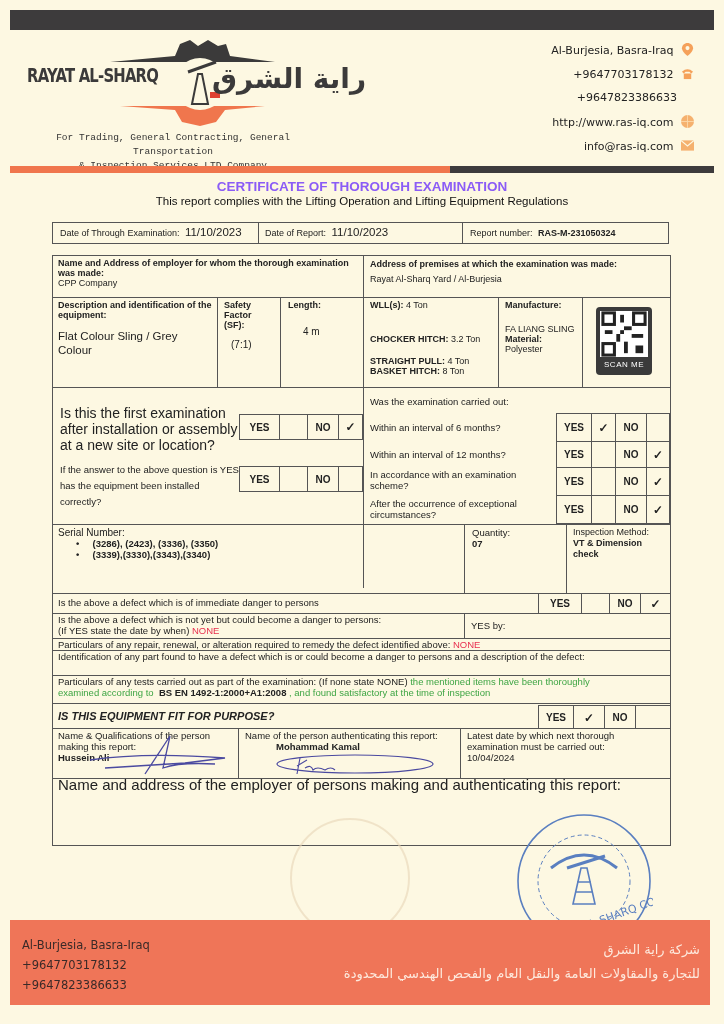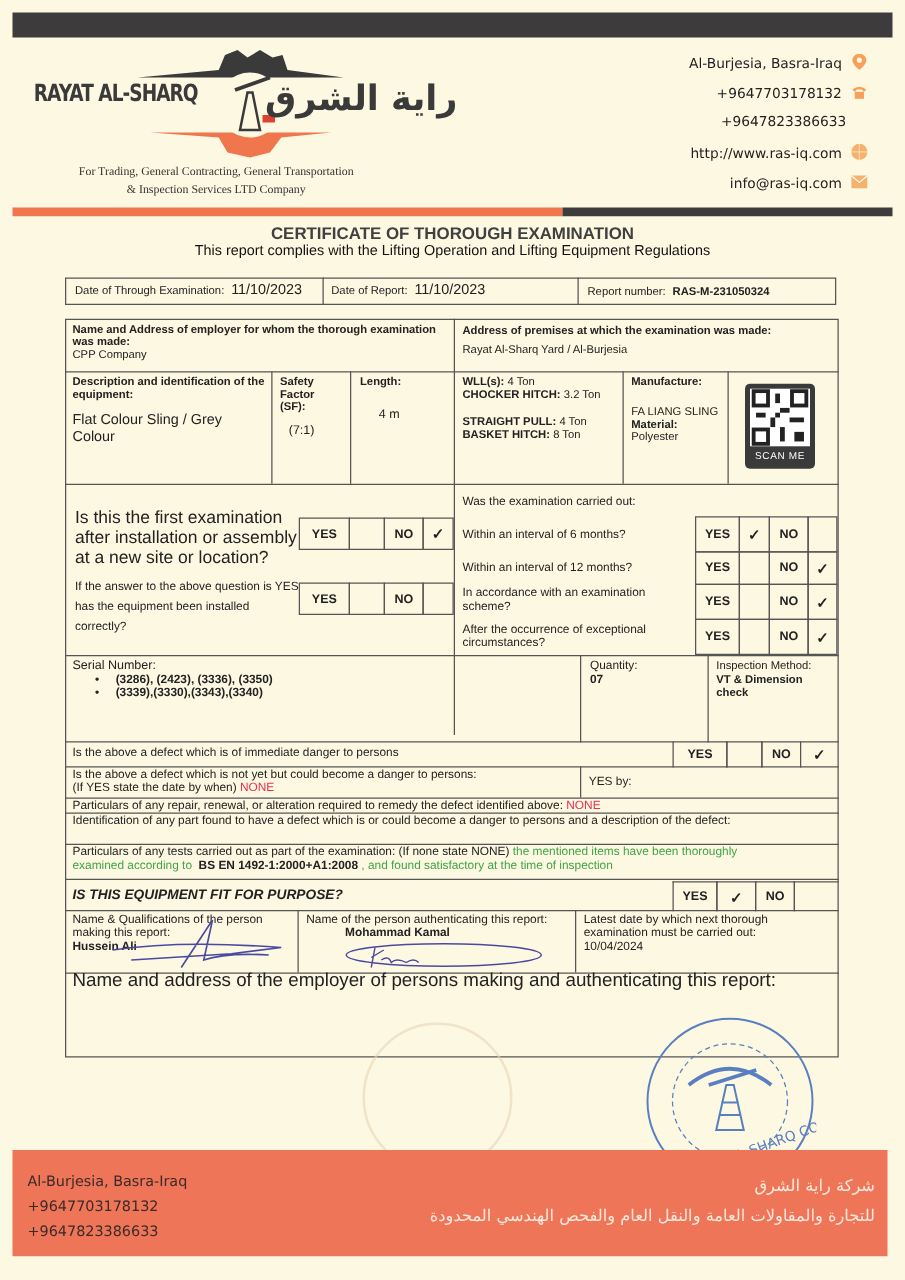--- a/index.html
+++ b/index.html
@@ -3,26 +3,26 @@
 <meta charset="utf-8">
 <style>
   html, body { margin:0; padding:0; }
   body { width:724px; height:1024px; background:#fdf8e2; position:relative; overflow:hidden;
          font-family:"Liberation Sans", sans-serif; color:#222; }
   .abs { position:absolute; }
   .topbar { left:10px; top:10px; width:704px; height:20px; background:#3d3b3c; }
   .brand-left { left:27px; top:64px; font-family:"DejaVu Sans", sans-serif; font-size:19px; font-weight:bold;
                 color:#3b3a3a; letter-spacing:-1px; transform:scaleX(0.78); transform-origin:left center; }
   .brand-ar { left:212px; top:62px; font-size:28px; font-weight:bold; color:#3b3a3a; direction:rtl; font-family:"DejaVu Sans", sans-serif; }
-  .tagline { left:28px; top:131px; width:290px; text-align:center; font-family:Liberation Serif, serif; font-size:9.5px; color:#333; line-height:14px; }
+  .tagline { left:28px; top:131px; width:290px; text-align:center; font-family:Liberation Mono, monospace; font-size:9.5px; color:#333; line-height:14px; }
   .contact { right:30px; text-align:right; font-family:"DejaVu Sans", sans-serif; font-size:11px; color:#222; }
   .contact .ic { display:inline-block; width:13px; height:13px; margin-left:4px; vertical-align:-2px; }
   .divider-orange { left:10px; top:166px; width:440px; height:7px; background:#f0764d; }
   .divider-dark { left:450px; top:166px; width:264px; height:7px; background:#3d3b3c; }
-  .title { left:0; width:724px; top:179px; text-align:center; font-weight:bold; font-size:13.5px; color:#404040; }
+  .title { left:0; width:724px; top:179px; text-align:center; font-weight:bold; font-size:13.5px; color:#8b5cf6; }
   .subtitle { left:0; width:724px; top:195px; text-align:center; font-size:11.5px; color:#111; }
   .b { border:1px solid #555; box-sizing:border-box; }
   .bl { border-left:1px solid #555; }
   .bt { border-top:1px solid #555; }
   .cell { position:absolute; box-sizing:border-box; font-size:9px; color:#222; }
   .bold { font-weight:bold; }
   .red { color:#e8304f; }
   .green { color:#3ea544; }
   .yn { position:absolute; box-sizing:border-box; border:1px solid #555; font-size:10px; text-align:center; display:flex; align-items:center; justify-content:center;font-weight:bold; }
   .check { font-size:12px; }
@@ -130,21 +130,21 @@
   <div class="bold">Safety Factor (SF):</div>
   <div style="font-size:10px;margin:10px 0 0 7px">(7:1)</div>
 </div>
 <div class="abs bl" style="left:280px;top:297px;height:90px"></div>
 <div class="cell" style="left:288px;top:300px;width:70px">
   <div class="bold">Length:</div>
   <div style="font-size:10px;margin:16px 0 0 15px">4 m</div>
 </div>
 <div class="cell" style="left:370px;top:300px;width:130px;line-height:10px">
   <div><span class="bold">WLL(s):</span> <span>4 Ton</span></div>
-  <div style="margin-top:0"><span class="bold">CHOCKER HITCH:</span> <span>3.2 Ton</span></div>
+  <div style="margin-top:24px"><span class="bold">CHOCKER HITCH:</span> <span>3.2 Ton</span></div>
   <div style="margin-top:12px"><span class="bold">STRAIGHT PULL:</span> <span>4 Ton</span></div>
   <div style="margin-top:0"><span class="bold">BASKET HITCH:</span> <span>8 Ton</span></div>
 </div>
 <div class="abs bl" style="left:498px;top:297px;height:90px"></div>
 <div class="cell" style="left:505px;top:300px;width:80px;line-height:10px">
   <div class="bold">Manufacture:</div>
   <div style="margin-top:14px">FA LIANG SLING</div>
   <div class="bold">Material:</div>
   <div>Polyester</div>
 </div>

